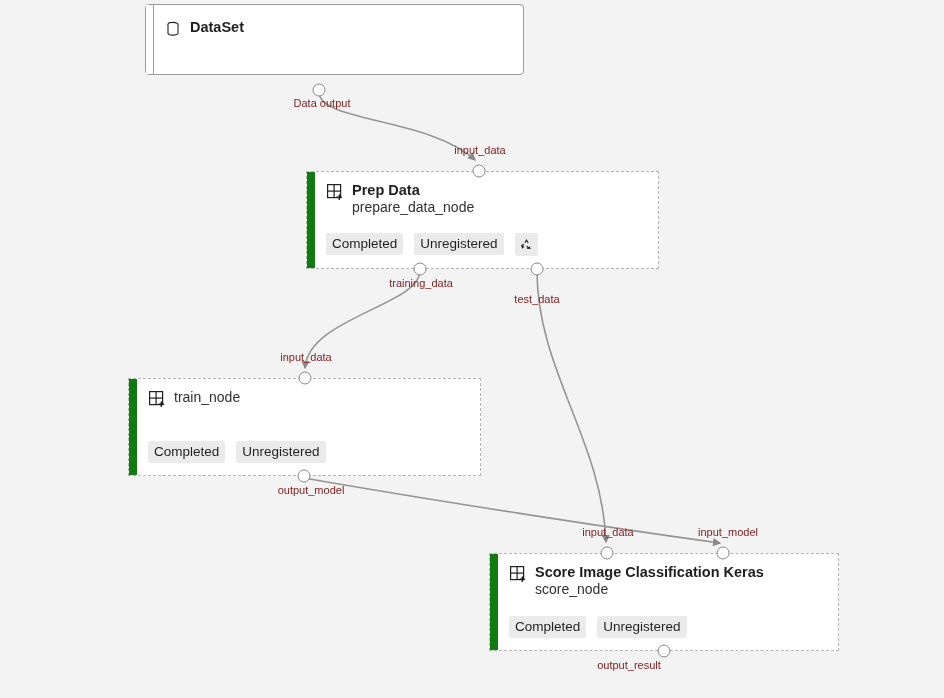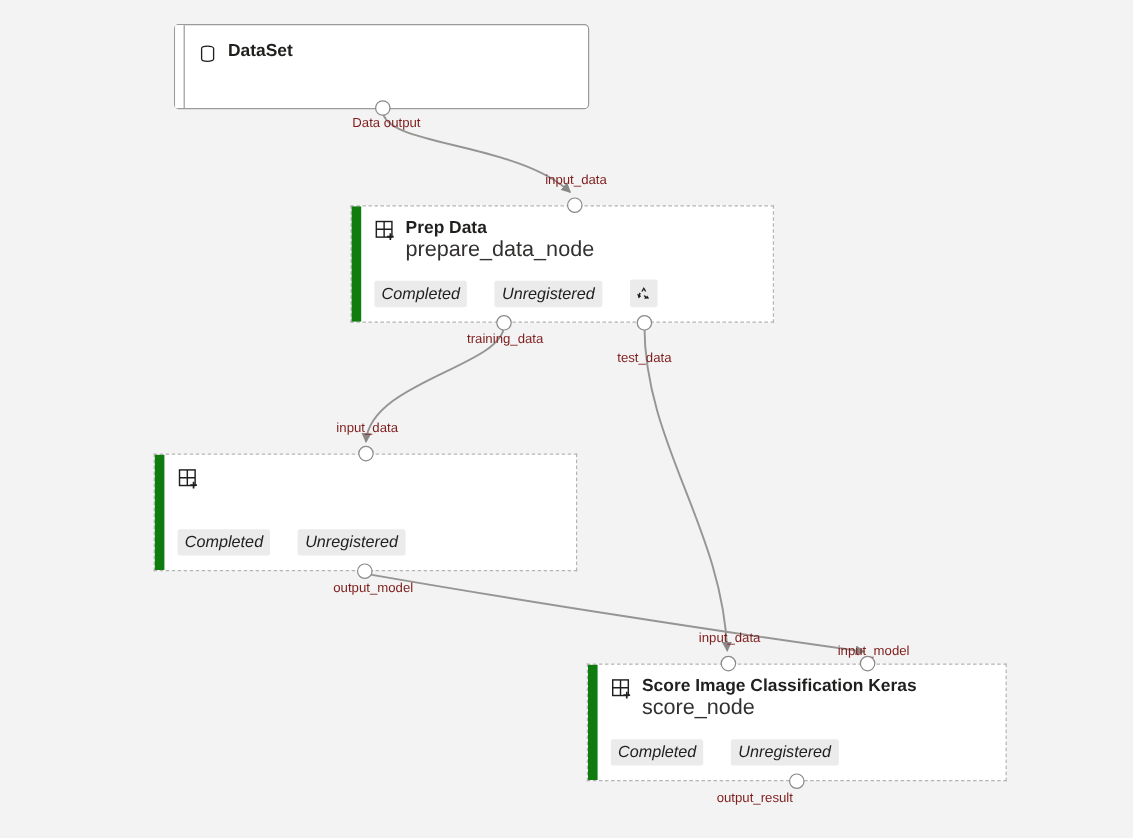--- a/index.html
+++ b/index.html
@@ -86,34 +86,33 @@
     min-width: 0;
   }
   .node-title {
     font-size: 14.5px;
     font-weight: bold;
     color: #201f1e;
     line-height: 17px;
     white-space: nowrap;
   }
   .node-subtitle {
-    font-size: 18px;
+    font-size: 14px;
     color: #323130;
     line-height: 17px;
     white-space: nowrap;
   }
 
   .badges {
     position: absolute;
     left: 11px;
     bottom: 12px;
     display: flex;
-    align-items: flex-end;
-    gap: 23px;
-    font-style: italic;
+    align-items: flex-start;
+    gap: 11px;
   }
   .badge {
     background: #ebebeb;
     color: #201f1e;
     font-size: 13.5px;
     line-height: 19px;
     padding: 1px 6px 2px 6px;
     border-radius: 2px;
     white-space: nowrap;
   }
@@ -160,36 +159,36 @@
       </marker>
     </defs>
     <g id="edge-paths" fill="none" stroke="#979593" stroke-width="1.6">
         <path d="M 319 92 C 319 122 430 118 475 160" marker-end="url(#arrow)" stroke="#979593"></path>
         <path d="M 420 271 C 420 305 308 318 305 368" marker-end="url(#arrow)" stroke="#979593"></path>
         <path d="M 537 271 C 537 370 602 440 606 542" marker-end="url(#arrow)" stroke="#979593"></path>
         <path d="M 304 478 C 430 500 610 528 720 543" marker-end="url(#arrow)" stroke="#979593"></path>
       </g>
   </svg>
 
-  <div class="node solid" id="node-dataset" style="left:145px; top:20px; width:346px; height:71px;">
+  <div class="node solid" id="node-dataset" style="left:145px; top:4px; width:379px; height:71px;">
     <div class="status-bar grey"></div>
     <div class="node-body">
       <div class="node-head">
         <svg class="node-icon" viewBox="0 0 18 18" xmlns="http://www.w3.org/2000/svg">
           <ellipse cx="9" cy="4.3" rx="5" ry="1.9" fill="#ffffff" stroke="#201f1e" stroke-width="1.1"></ellipse>
           <path d="M4 4.3 L4 13.2 C4 14.3 6.2 15.1 9 15.1 C11.8 15.1 14 14.3 14 13.2 L14 4.3" fill="#ffffff" stroke="#201f1e" stroke-width="1.1"></path>
         </svg>
         <div class="node-titles">
           <span class="node-title">DataSet</span>
         </div>
       </div>
     </div>
   </div>
 
-  <div class="node dashed" id="node-prep-data" style="left:292px; top:171px; width:353px; height:98px;">
+  <div class="node dashed" id="node-prep-data" style="left:306px; top:171px; width:353px; height:98px;">
     <div class="status-bar green" style="background: rgb(16, 124, 16);"></div>
     <div class="node-body">
       <div class="node-head">
         <svg class="node-icon" viewBox="0 0 18 18" xmlns="http://www.w3.org/2000/svg">
           <rect x="1.6" y="1.6" width="13" height="13" fill="none" stroke="#201f1e" stroke-width="1.2"></rect>
           <line x1="8.1" y1="1.6" x2="8.1" y2="14.6" stroke="#201f1e" stroke-width="1.2"></line>
           <line x1="1.6" y1="8.1" x2="14.6" y2="8.1" stroke="#201f1e" stroke-width="1.2"></line>
           <line x1="13.3" y1="11.4" x2="13.3" y2="17" stroke="#201f1e" stroke-width="1.4"></line>
           <line x1="10.5" y1="14.2" x2="16.1" y2="14.2" stroke="#201f1e" stroke-width="1.4"></line>
         </svg>
@@ -217,20 +216,21 @@
     <div class="node-body">
       <div class="node-head">
         <svg class="node-icon" viewBox="0 0 18 18" xmlns="http://www.w3.org/2000/svg">
           <rect x="1.6" y="1.6" width="13" height="13" fill="none" stroke="#201f1e" stroke-width="1.2"></rect>
           <line x1="8.1" y1="1.6" x2="8.1" y2="14.6" stroke="#201f1e" stroke-width="1.2"></line>
           <line x1="1.6" y1="8.1" x2="14.6" y2="8.1" stroke="#201f1e" stroke-width="1.2"></line>
           <line x1="13.3" y1="11.4" x2="13.3" y2="17" stroke="#201f1e" stroke-width="1.4"></line>
           <line x1="10.5" y1="14.2" x2="16.1" y2="14.2" stroke="#201f1e" stroke-width="1.4"></line>
         </svg>
         <div class="node-titles">
+          <span class="node-subtitle">train_node</span>
         </div>
       </div>
       <div class="badges">
         <span class="badge">Completed</span>
         <span class="badge">Unregistered</span>
       </div>
     </div>
   </div>
 
   <div class="node dashed" id="node-score" style="left:489px; top:553px; width:350px; height:98px;">
@@ -265,18 +265,18 @@
       <div class="port-label" style="left: 421px; top: 275px;">training_data</div>
       <div class="port" style="left: 537px; top: 269px;"></div>
       <div class="port-label" style="left: 537px; top: 275px; margin-top: 16px;">test_data</div>
       <div class="port" style="left: 305px; top: 378px;"></div>
       <div class="port-label" style="left: 306px; top: 349px;">input_data</div>
       <div class="port" style="left: 304px; top: 476px;"></div>
       <div class="port-label" style="left: 311px; top: 482px;">output_model</div>
       <div class="port" style="left: 607px; top: 553px;"></div>
       <div class="port-label" style="left: 608px; top: 524px;">input_data</div>
       <div class="port" style="left: 723px; top: 553px;"></div>
-      <div class="port-label" style="left: 728px; top: 535px;">input_model</div>
+      <div class="port-label" style="left: 728px; top: 524px;">input_model</div>
       <div class="port" style="left: 664px; top: 651px;"></div>
       <div class="port-label" style="left: 629px; top: 657px; text-align: right;">output_result</div>
     </div>
 
 </div>
 
 </body></html>

